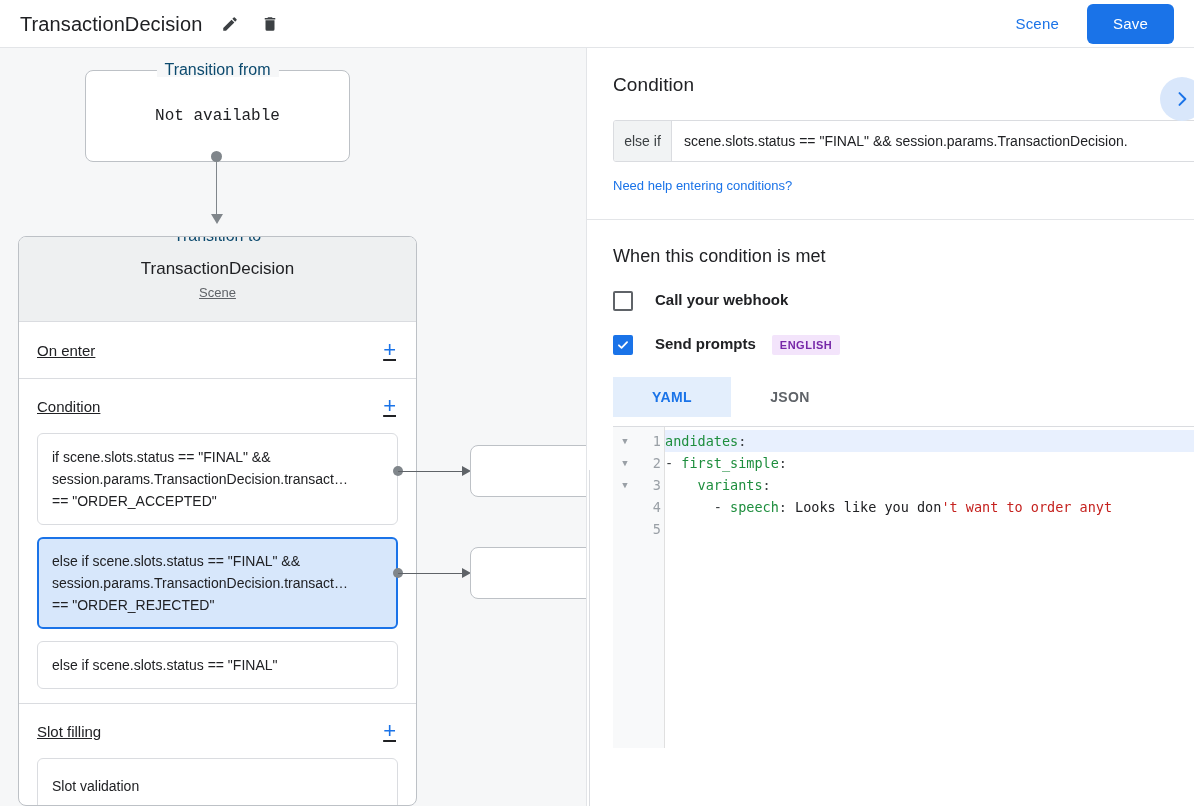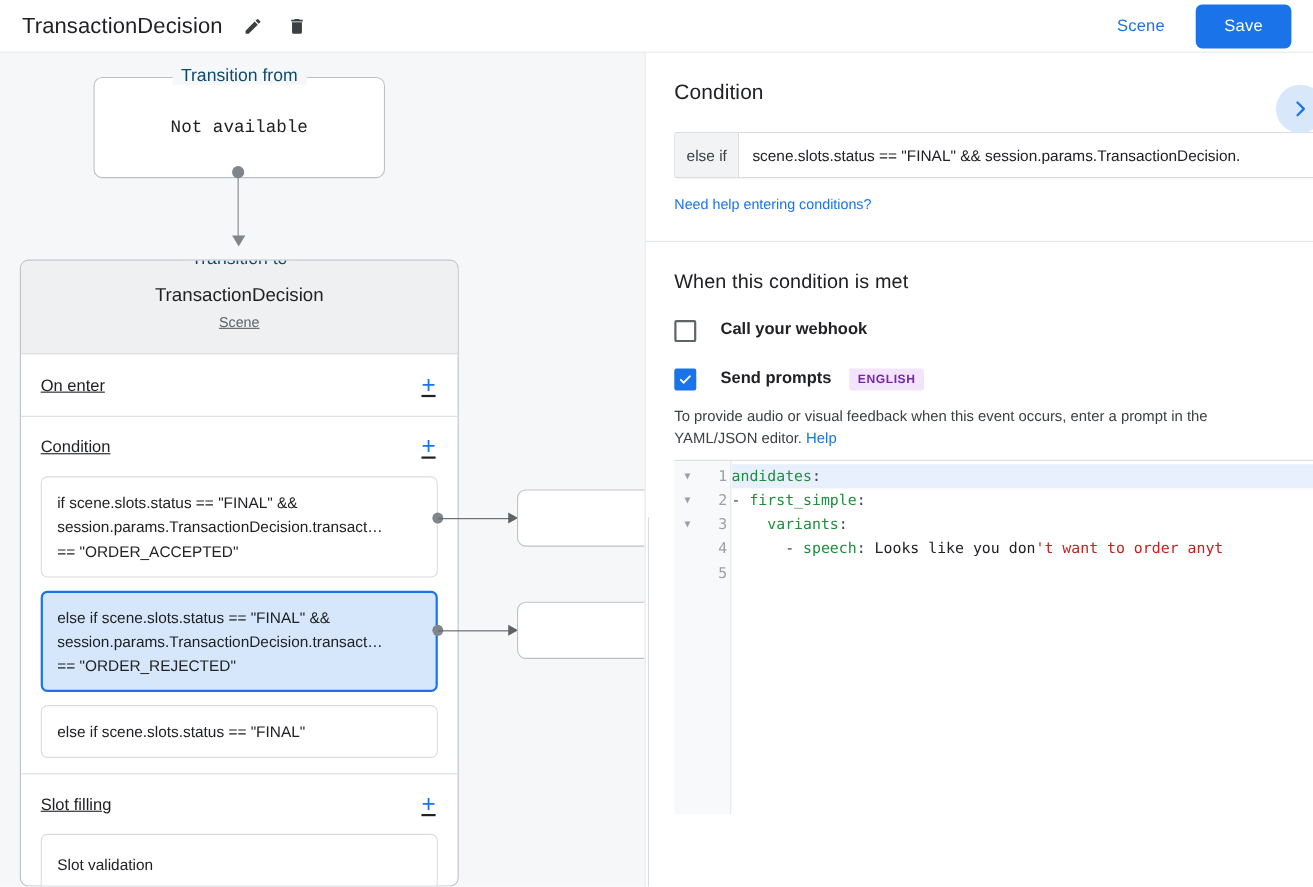--- a/index.html
+++ b/index.html
@@ -445,25 +445,25 @@
     <div class="check-row">
       <span class="checkbox checked">
         <svg width="14" height="14" viewBox="0 0 24 24">
           <path fill="none" stroke="#ffffff" stroke-width="3" stroke-linecap="round" stroke-linejoin="round" d="M5 12.5l4.5 4.5L19 7"></path>
         </svg>
       </span>
       <span class="check-label">Send prompts</span>
       <span id="language-badge">ENGLISH</span>
     </div>
 
-    <div id="prompt-help-text">
-      <span>To provide audio or visual feedback when this event occurs, enter a prompt in the YAML/JSON editor.</span>
-      <a id="prompt-help-link">Help</a>
-    </div>
-
+
+    <div id="editor-tabs">
+      <button class="editor-tab active">YAML</button>
+      <button class="editor-tab">JSON</button>
+    </div>
 
     <div id="code-editor">
       <div id="gutter-fold">
           <div class="fold-arrow">▼</div>
           <div class="fold-arrow">▼</div>
           <div class="fold-arrow">▼</div>
           <div class="fold-arrow"></div>
           <div class="fold-arrow"></div>
         </div>
       <div id="gutter-nums">

